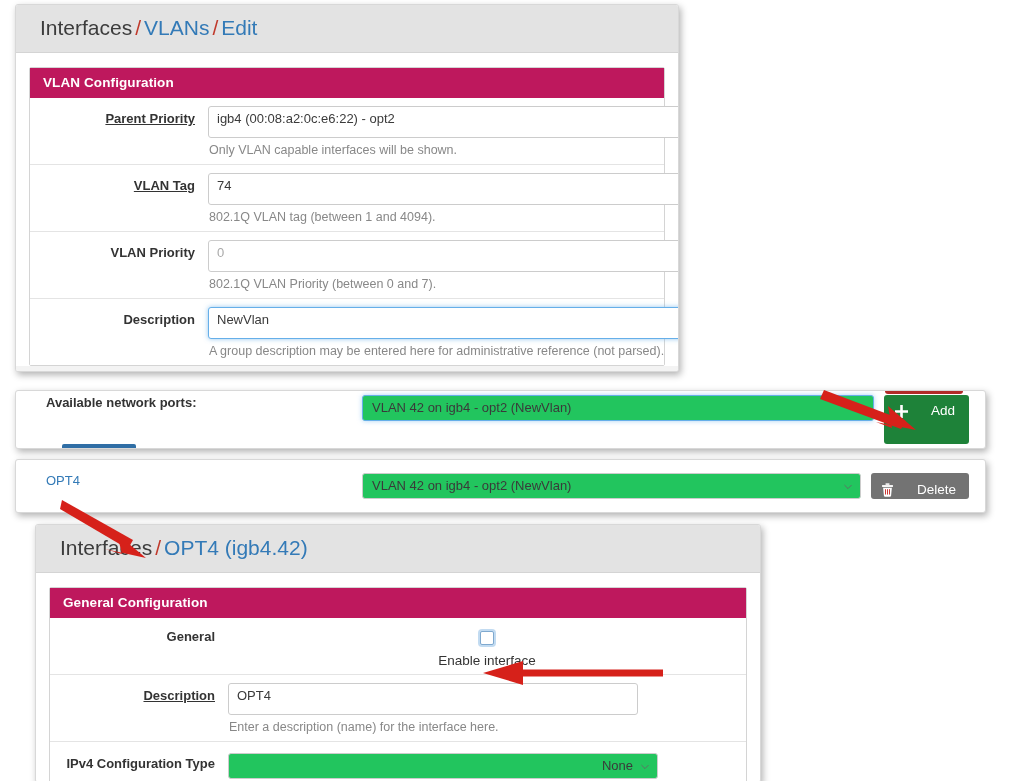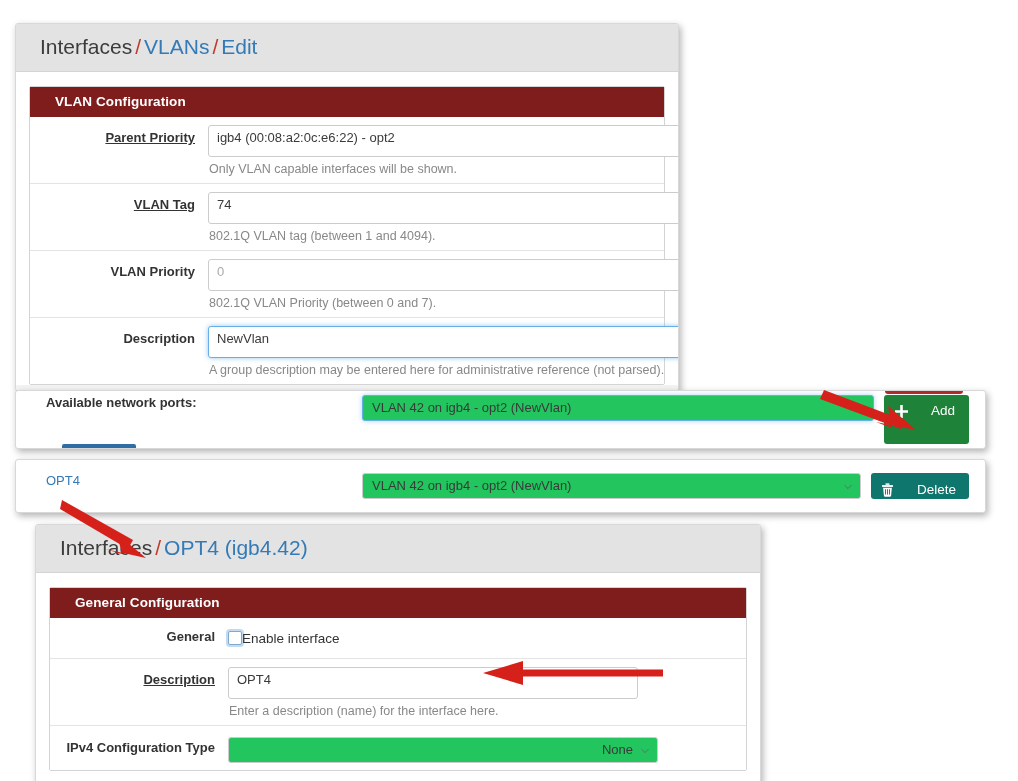--- a/index.html
+++ b/index.html
@@ -38,25 +38,25 @@
     line-height: 1.2;
     white-space: nowrap;
   }
   .crumbbar .cb-plain { color: #3c3c3c; }
   .crumbbar .cb-sep   { color: #c0392b; padding: 0 3px; }
   .crumbbar .cb-link  { color: #337ab7; cursor: pointer; }
 
   
   .panel { margin: 14px 13px 0 13px; border: 1px solid #d4d4d4; border-radius: 2px; }
   .panel-head {
-    background: #7f1d1d;
+    background: #be185d;
     color: #ffffff;
     font-size: 13.5px;
     font-weight: bold;
-    padding: 7px 0 8px 25px;
+    padding: 7px 0 8px 13px;
     letter-spacing: .1px;
   }
   .panel-body { background: #ffffff; }
 
   
   .frow { display: flex; border-bottom: 1px solid #e4e4e4; }
   .frow:last-child { border-bottom: none; }
   .flabel {
     width: 178px;
     flex: 0 0 178px;
@@ -108,21 +108,21 @@
     color: #ffffff;
     font-family: "Liberation Sans", sans-serif;
     font-size: 13.5px;
     font-weight: 400;
     padding: 7px 13px 7px 11px;
     cursor: pointer;
     line-height: 1;
   }
   .btn-save   { background: #337ab7; }
   .btn-add    { background: #1e8239; padding: 9px 14px 26px 11px; }
-  .btn-delete { background: #0f766e; padding: 8px 13px 0 10px; }
+  .btn-delete { background: #737373; padding: 8px 13px 0 10px; }
 
   
   .inline-row { display: flex; padding: 0 16px; }
   .inline-label {
     font-weight: bold;
     font-size: 13px;
     color: #333;
     width: 330px;
     flex: 0 0 330px;
     padding-left: 14px;
@@ -162,39 +162,39 @@
   
   .redstub {
     position: absolute;
     right: 22px; top: -3px;
     width: 78px; height: 6px;
     background: #b02b28;
     border-radius: 0 0 3px 3px;
   }
 
   
-  .cbline { display: flex; gap: 0; padding-top: 3px; }
+  .cbline { display: flex; align-items: center; gap: 8px; padding-top: 3px; flex-direction: column; }
   .cbox {
     width: 14px; height: 14px;
     box-sizing: border-box;
     border: 1px solid #7fa9cf;
     border-radius: 2px;
     background: #ffffff;
     box-shadow: 0 0 0 2px rgba(120,175,225,.45);
     flex: 0 0 14px;
   }
   .cbtext { font-size: 13.5px; color: #333; }
 
   
   .arrow { position: absolute; pointer-events: none; }
 </style>
 </head>
 <body>
 
-<div class="card" style="left:15px; top:23px; width:662px; height:366px;">
+<div class="card" style="left:15px; top:4px; width:662px; height:366px;">
 
   <div class="crumbbar">
     <span class="cb-plain">Interfaces</span><span class="cb-sep">/</span><span class="cb-link">VLANs</span><span class="cb-sep">/</span><span class="cb-link">Edit</span>
   </div>
 
   <div class="panel">
     <div class="panel-head">VLAN Configuration</div>
     <div class="panel-body">
 
       <div class="frow">

